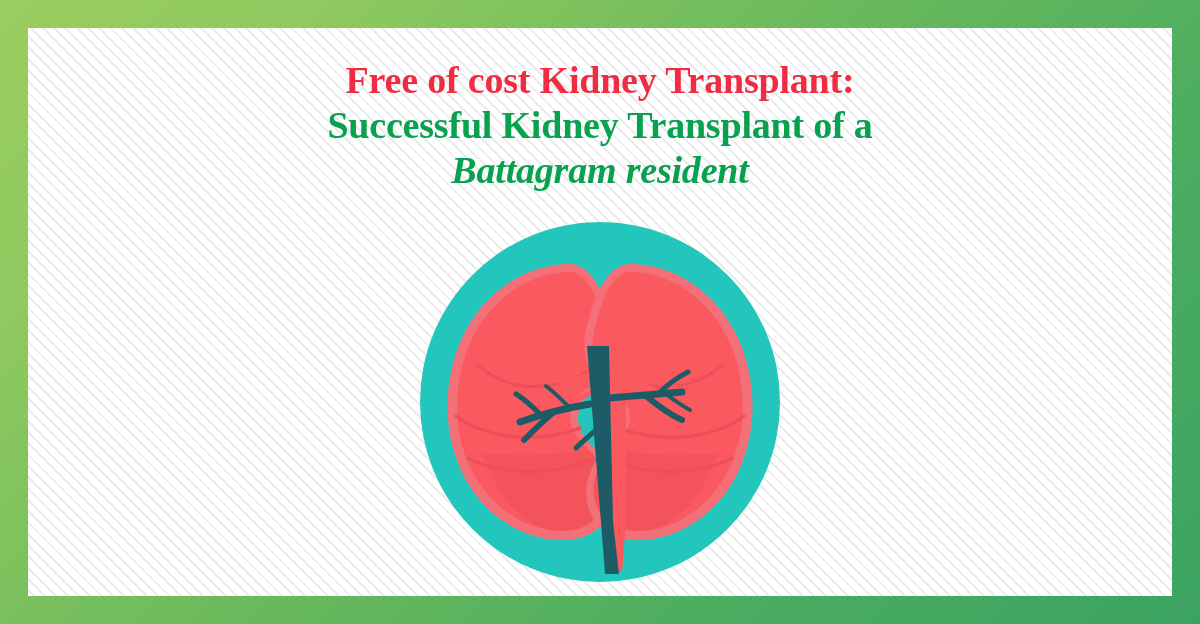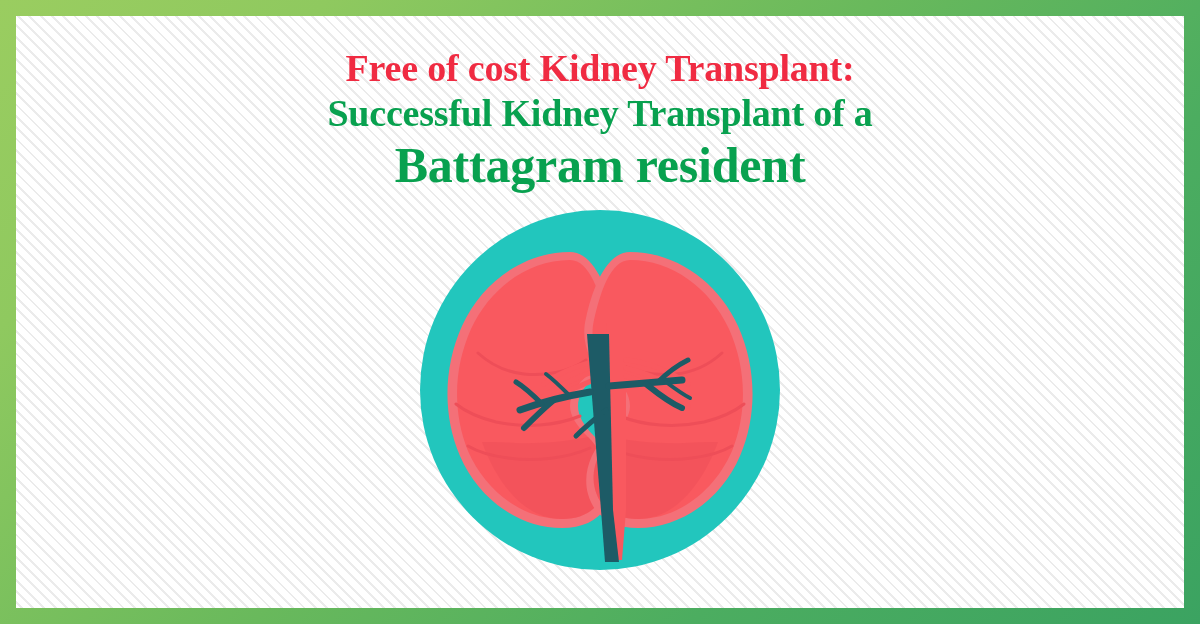--- a/index.html
+++ b/index.html
@@ -16,21 +16,21 @@
   .banner {
     position: relative;
     width: 1200px;
     height: 624px;
     background: linear-gradient(135deg,
                 #9ACD60 0%,
                 #8FC95F 18%,
                 #69B95C 48%,
                 #4CAD60 72%,
                 #3BA361 100%);
-    padding: 16px;
+    padding: 28px;
   }
 
   
   .canvas {
     position: relative;
     width: 100%;
     height: 100%;
     background-color: #FDFDFD;
     background-image: repeating-linear-gradient(
         45deg,
@@ -57,21 +57,21 @@
     display: block;
     font-family: "Liberation Serif", "DejaVu Serif", serif;
     font-weight: 700;
     font-size: 37px;
     letter-spacing: -0.2px;
     white-space: nowrap;
   }
 
   .headline .line-1 { color: #F02B42; font-size: 38px; }
   .headline .line-2 { color: #08A14F; font-size: 38px; text-align: center; }
-  .headline .line-3 { color: #08A14F; font-size: 50px; }
+  .headline .line-3 { color: #08A14F; font-size: 38px; font-style: italic; }
 
   
   .illustration {
     position: absolute;
     left: 50%;
     top: 194px;
     transform: translateX(-50%);
     width: 360px;
     height: 360px;
   }

